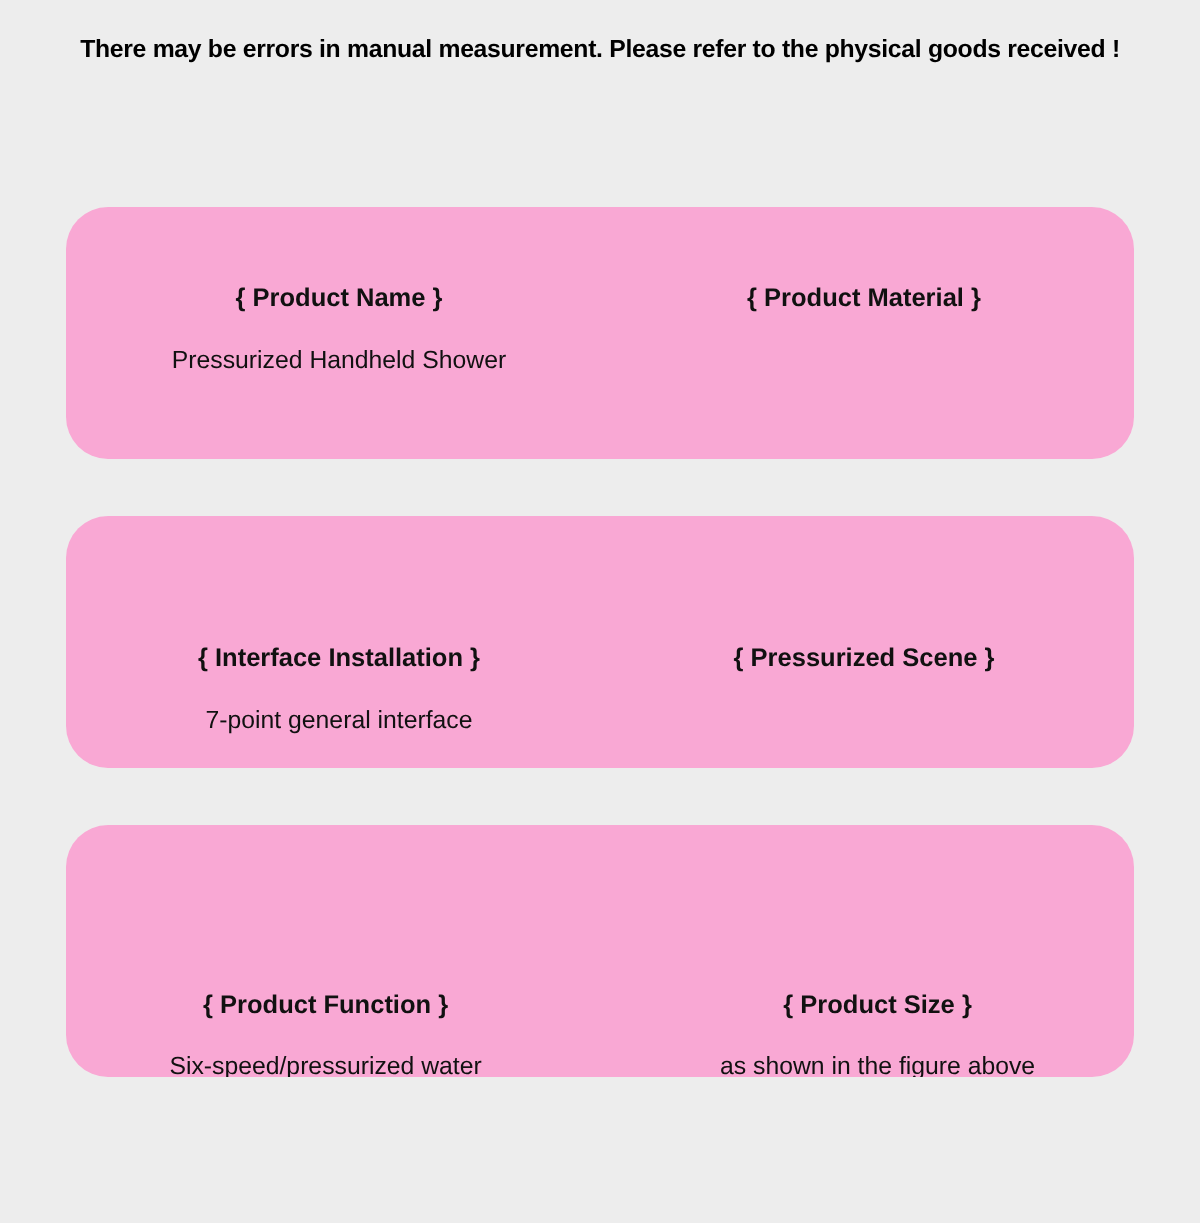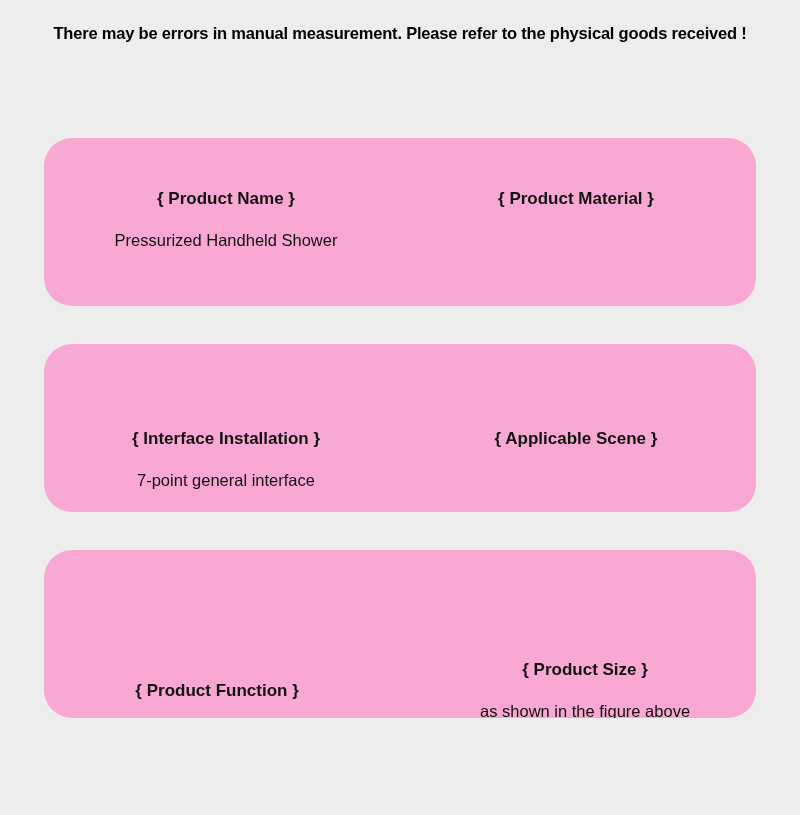--- a/index.html
+++ b/index.html
@@ -103,29 +103,30 @@
       </div>
     </div>
 
     <div class="card card-2">
       <div class="card-inner">
         <div class="cell cell-left">
           <div class="cell-title">{ Interface Installation }</div>
           <div class="cell-value">7-point general interface</div>
         </div>
         <div class="cell cell-right">
-          <div class="cell-title">{ Applicable Scene }</div>
+          <div class="cell-title">{ Pressurized Scene }</div>
         </div>
       </div>
     </div>
 
     <div class="card card-3">
       <div class="card-inner">
         <div class="cell cell-left">
           <div class="cell-title">{ Product Function }</div>
+          <div class="cell-value">Six-speed/pressurized water</div>
         </div>
         <div class="cell cell-right">
           <div class="cell-title">{ Product Size }</div>
           <div class="cell-value">as shown in the figure above</div>
         </div>
       </div>
     </div>
 
   </div>
 </div>

